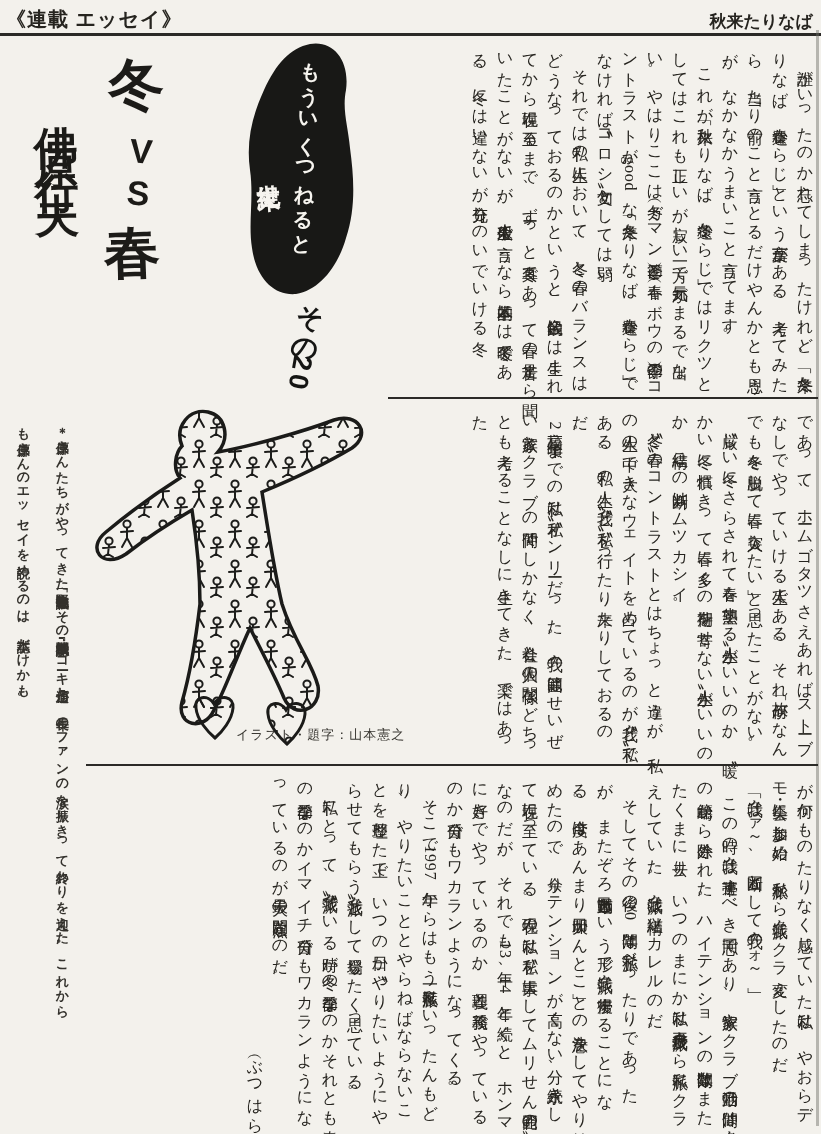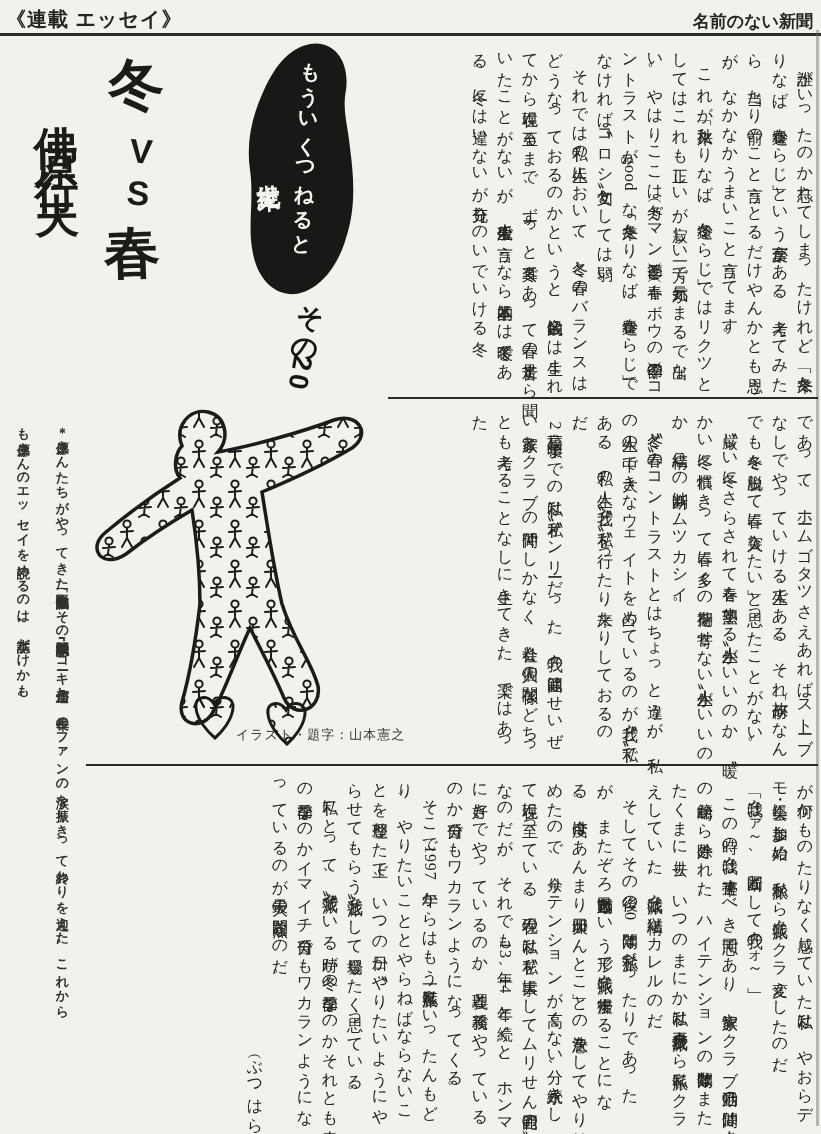--- a/index.html
+++ b/index.html
@@ -85,21 +85,21 @@
     font-family:Liberation Mono, monospace;
     font-size:13px;color:#3a3833;letter-spacing:1px;
   }
 </style>
 </head>
 <body>
 
 <div class="page">
 
   <div class="series-label">《連載 エッセイ》</div>
-  <div class="publication">名前のない新聞</div>
+  <div class="publication">秋来たりなば</div>
   <div class="header-rule"></div>
   <div class="scan-edge"></div>
 
   <div class="title-char hand" style="left:108px;top:48px;">冬</div>
   <div class="title-vs hand" style="left:118px;top:132px;">VS.</div>
   <div class="title-char hand" style="left:104px;top:216px;">春</div>
   <div class="author hand" style="left:26px;top:92px;">佛原行夫</div>
 
   <svg class="blob-svg" width="142" height="262" viewBox="0 0 142 262">
     <path d="M72,6 C95,2 112,22 108,52 C104,72 110,88 112,110 C116,140 118,170 108,200

